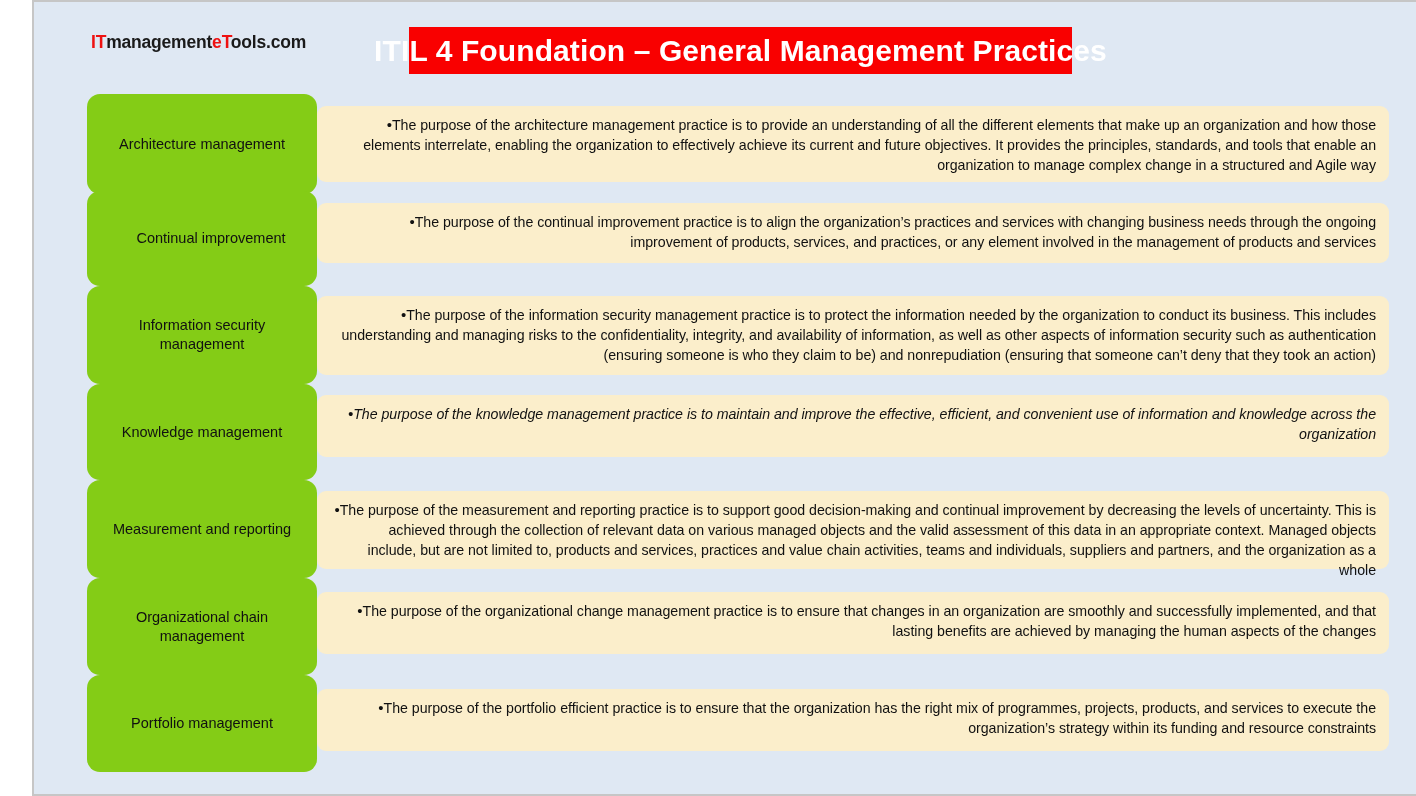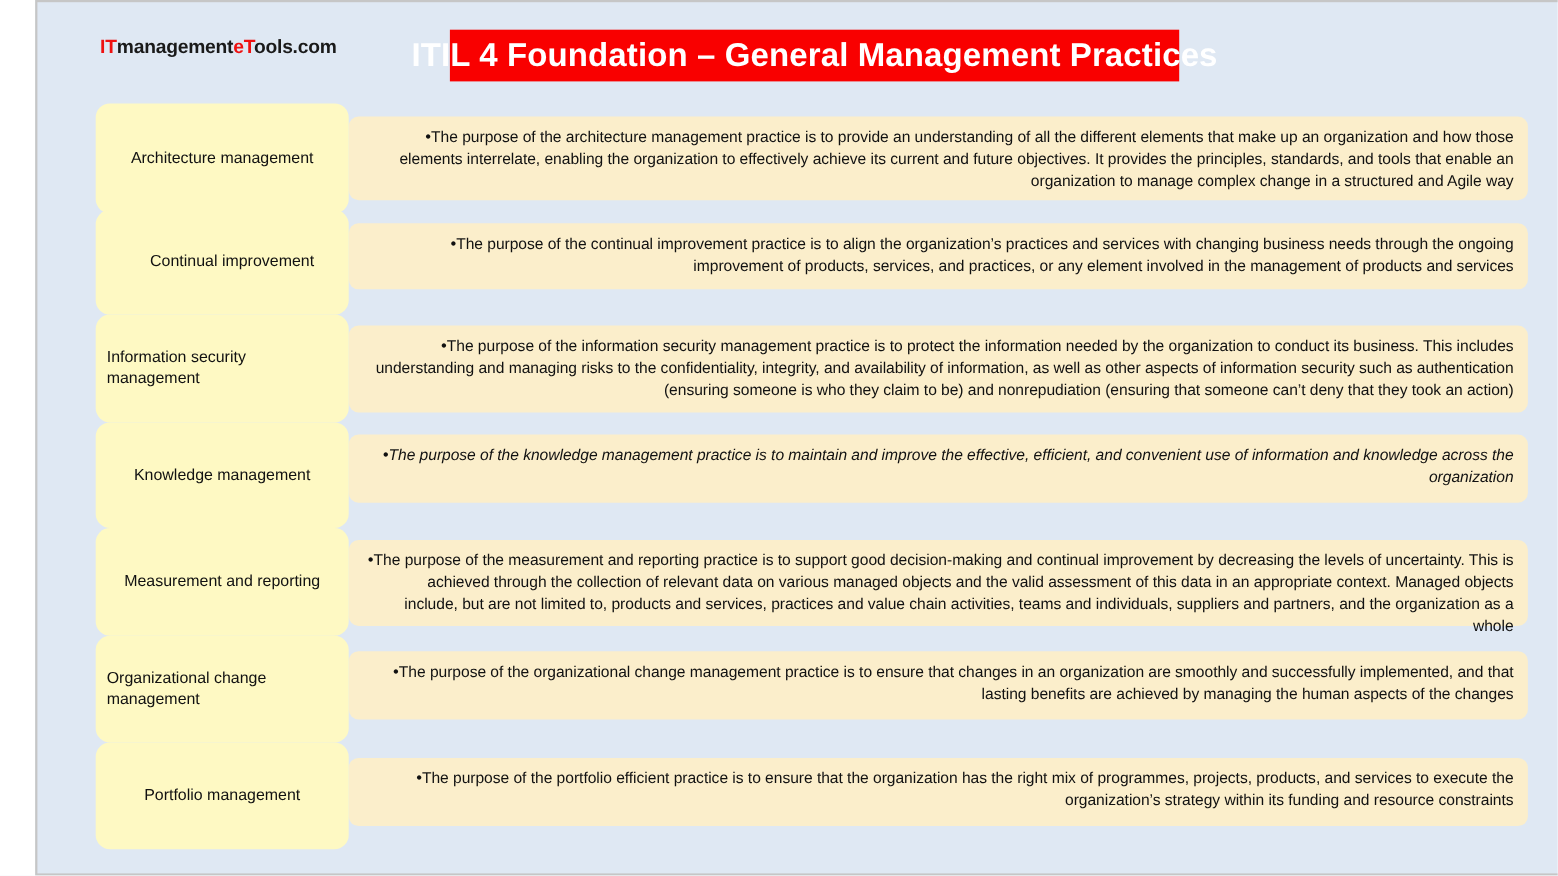--- a/index.html
+++ b/index.html
@@ -58,26 +58,26 @@
     width: 1416px;
   }
   .row {
     position: relative;
     width: 1416px;
   }
   .label-box {
     position: absolute;
     left: 53px;
     width: 230px;
-    background: #fef9c3;
+    background: #84cc16;
     border-radius: 13px;
     display: flex;
     align-items: center;
     justify-content: center;
-    text-align: left;
+    text-align: center;
     box-sizing: border-box;
     padding: 4px 10px;
     z-index: 2;
   }
   .label-box .label-text {
     font-size: 14.5px;
     color: #111111;
     line-height: 1.3;
   }
   .desc-box {
@@ -159,21 +159,21 @@
         </div>
         <div class="label-box" style="top: 386px; height: 98px;">
           <span class="label-text">Measurement and reporting</span>
         </div>
       </div>
       <div class="row">
         <div class="desc-box" style="top: 498px; height: 62px;">
           <div class="bullet-line"><span class="dot">•</span><span>The purpose of the organizational change management practice is to ensure that changes in an organization are smoothly and successfully implemented, and that lasting benefits are achieved by managing the human aspects of the changes</span></div>
         </div>
         <div class="label-box" style="top: 484px; height: 97px;">
-          <span class="label-text">Organizational change management</span>
+          <span class="label-text">Organizational chain management</span>
         </div>
       </div>
       <div class="row">
         <div class="desc-box" style="top: 595px; height: 62px;">
           <div class="bullet-line"><span class="dot">•</span><span>The purpose of the portfolio efficient practice is to ensure that the organization has the right mix of programmes, projects, products, and services to execute the organization’s strategy within its funding and resource constraints</span></div>
         </div>
         <div class="label-box" style="top: 581px; height: 97px;">
           <span class="label-text">Portfolio management</span>
         </div>
       </div>

